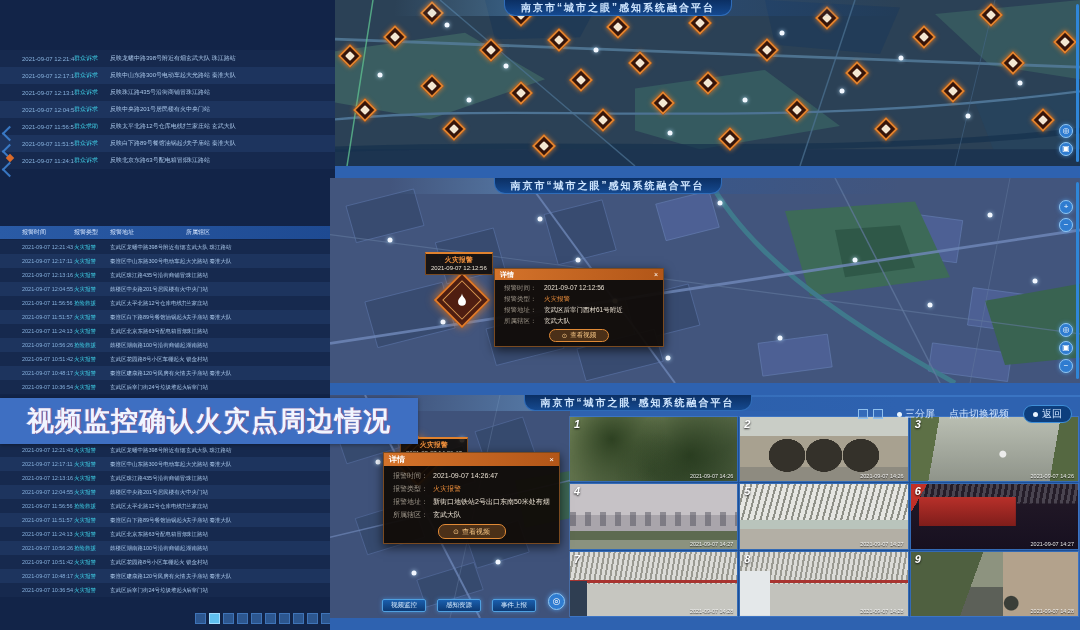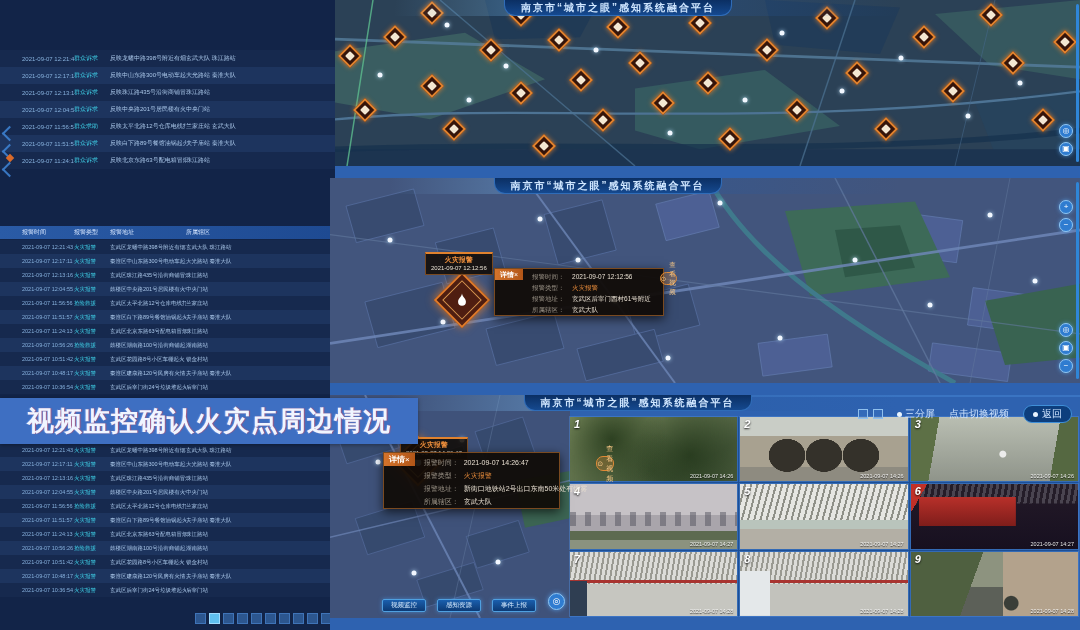--- a/index.html
+++ b/index.html
@@ -60,21 +60,21 @@
               border:2px solid #e07b2a;background:rgba(80,26,8,.92);box-shadow:0 0 10px rgba(224,123,42,.9);}
   .big-marker::after{content:"";position:absolute;inset:4px;border:1px solid rgba(240,170,90,.85);}
   .big-marker .flame{position:absolute;inset:0;display:flex;align-items:center;justify-content:center;transform:rotate(-45deg);}
   .marker-label{position:absolute;z-index:9;background:rgba(18,12,7,.88);border:1px solid #7a4a20;
                 border-top:2px solid #e0822e;padding:2px 5px;text-align:center;white-space:nowrap;}
   .marker-label .mtype{display:block;color:#f0903c;font-size:7px;font-weight:700;line-height:8px;}
   .marker-label .mtime{display:block;color:#e9e2d4;font-size:6px;line-height:8px;}
 
   
   .popup{position:absolute;z-index:12;background:rgba(16,11,6,.94);border:1px solid #7a4a20;
-         box-shadow:0 3px 10px rgba(0,0,0,.65);display:flex;flex-direction:row;}
+         box-shadow:0 3px 10px rgba(0,0,0,.65);display:flex;flex-direction:column;}
   .popup-header{flex:none;background:linear-gradient(90deg,#d4732b,#b25618);display:flex;align-items:center;
                 justify-content:space-between;padding:0 5px;color:#fff;font-weight:700;}
   #popup2 .popup-header{height:11px;font-size:7px;}
   #popup3 .popup-header{height:13px;font-size:8px;}
   .popup-close{cursor:pointer;font-weight:400;}
   .prow{display:flex;padding:1px 9px;align-items:baseline;}
   #popup2 .prow{font-size:6.5px;line-height:9px;}
   #popup3 .prow{font-size:7px;line-height:11px;}
   .plabel{color:#9c9488;flex:none;width:40px;}
   .pvalue{color:#e6ddcf;white-space:nowrap;overflow:hidden;}

